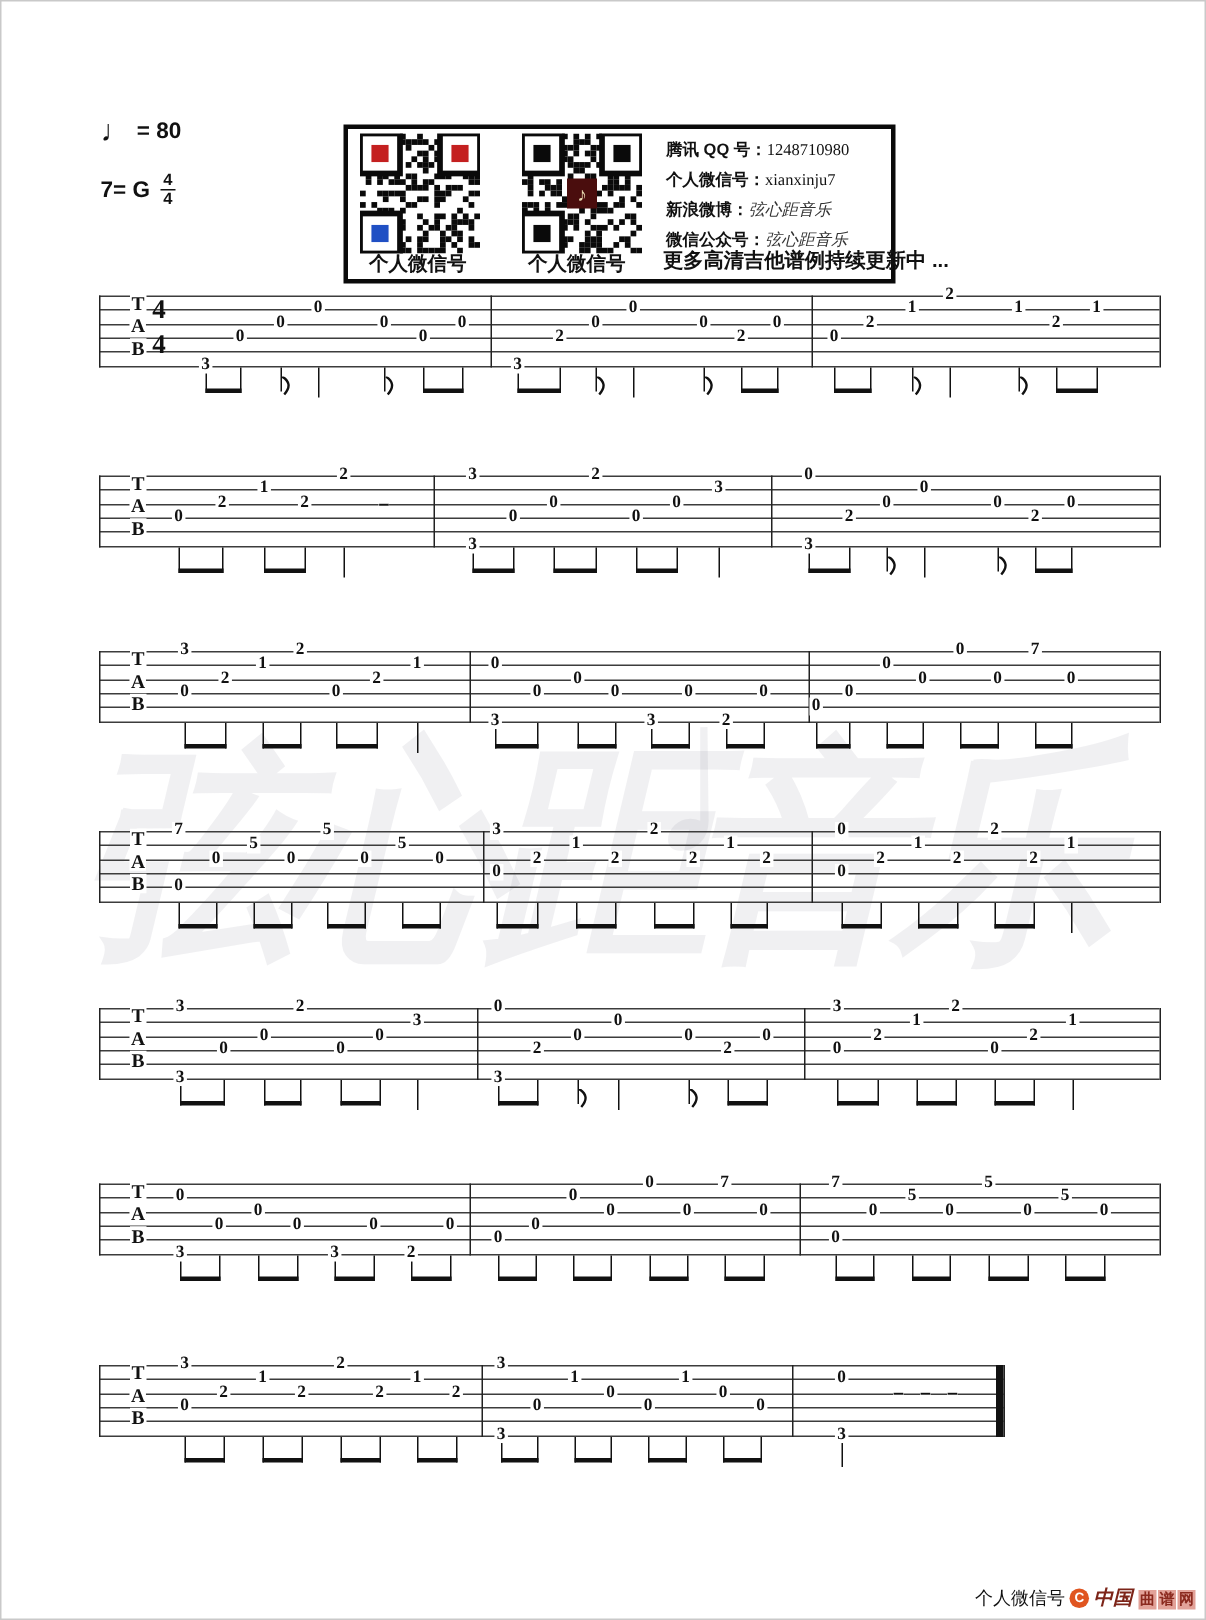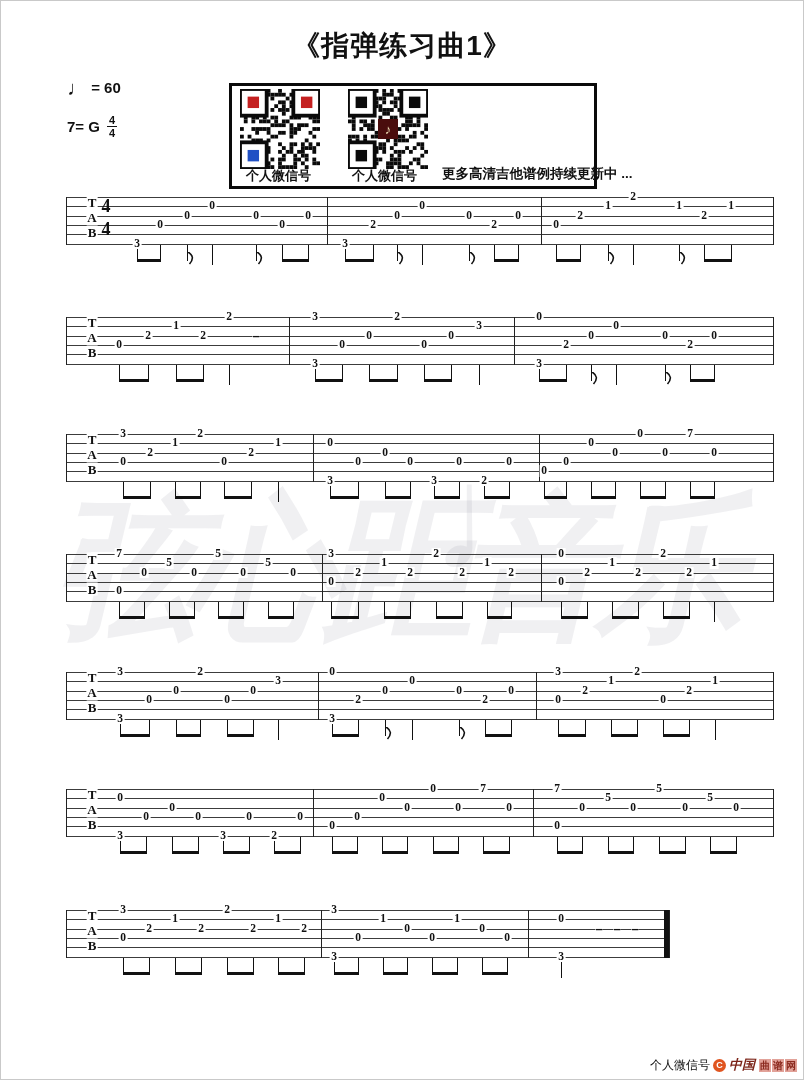--- a/index.html
+++ b/index.html
@@ -59,25 +59,24 @@
   .hbeam{position:absolute;height:3.6px;background:#111;z-index:2;}
   .dash{position:absolute;font-size:13px;font-weight:bold;line-height:1;background:#fff;
         z-index:3;transform:translate(-50%,-55%);}
   .flaghook{position:absolute;z-index:2;}
 </style>
 </head>
 <body>
 
 <div class="page">
 
-  <div class="title">《指弹练习曲1》</div>
 
   <div class="tempo">
     <span class="note-glyph">♩</span>
-    <span>= 60</span>
+    <span>= 80</span>
   </div>
 
   <div class="keysig">
     <span>7= G</span>
     <span class="frac">
       <span>4</span>
       <span class="bar"></span>
       <span>4</span>
     </span>
   </div>
@@ -372,20 +371,26 @@
           <g>
             <rect x="0" y="53.33333333333333" width="26.666666666666664" height="26.666666666666664" fill="none" stroke="#0a0a0a" stroke-width="3.8095238095238093"></rect>
             <rect x="7.619047619047619" y="60.95238095238095" width="11.428571428571427" height="11.428571428571427" fill="#0a0a0a"></rect>
           </g>
           <rect x="30" y="30" width="20" height="20" fill="#4a0d0d"></rect>
           <text x="40" y="45" text-anchor="middle" font-size="13" fill="#e8d8b0">♪</text>
         </svg>
       </div>
     <div class="qr-label" style="left:14px;">个人微信号</div>
     <div class="qr-label" style="left:120px;">个人微信号</div>
+    <div class="contact-rows">
+      <div><span class="lbl">腾讯 QQ 号：</span><span class="val">1248710980</span></div>
+      <div><span class="lbl">个人微信号：</span><span class="val">xianxinju7</span></div>
+      <div><span class="lbl">新浪微博：</span><span class="val script">弦心距音乐</span></div>
+      <div><span class="lbl">微信公众号：</span><span class="val script">弦心距音乐</span></div>
+    </div>
     <div class="contact-foot">更多高清吉他谱例持续更新中 ...</div>
   </div>
 
 
   <div class="wm">
     <span class="wm-cn">弦心距音乐</span>
     <span class="wm-note">♩</span>
   </div>
 
   <div id="score">

